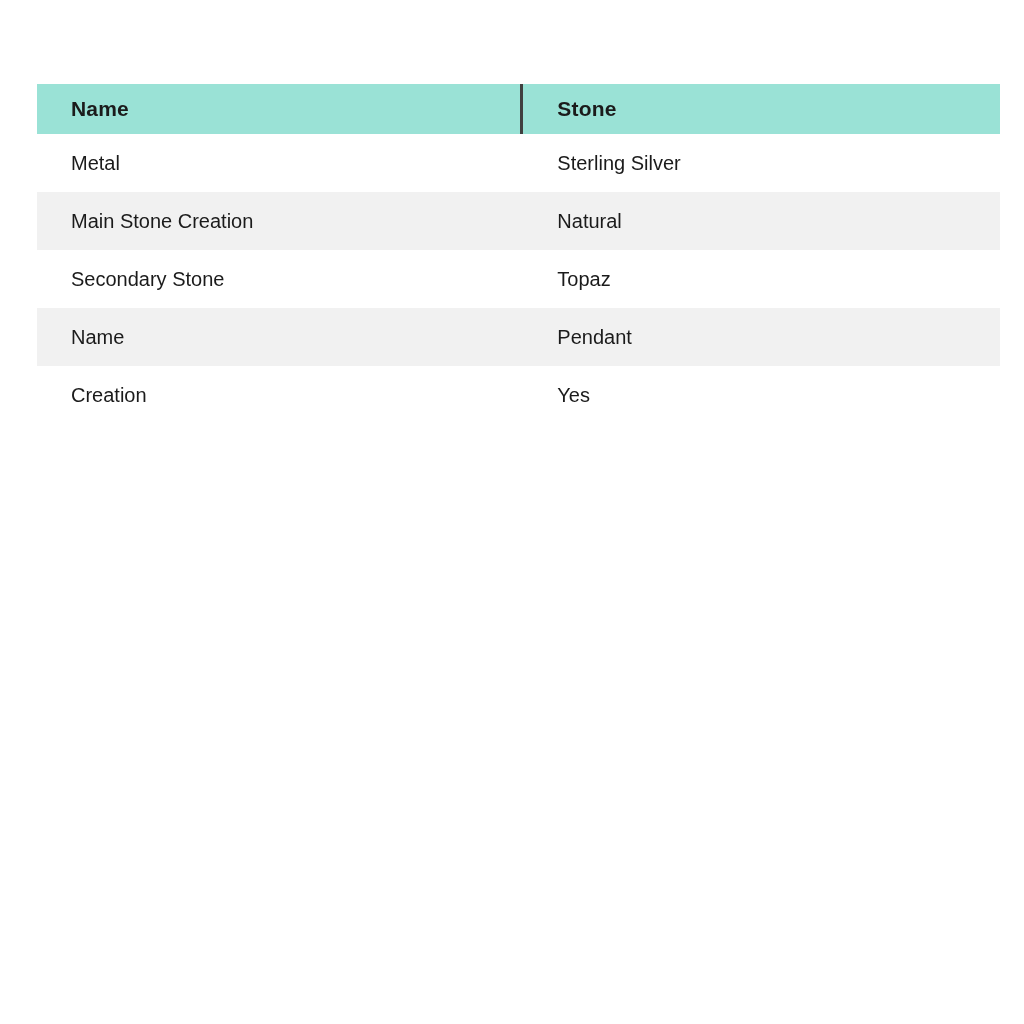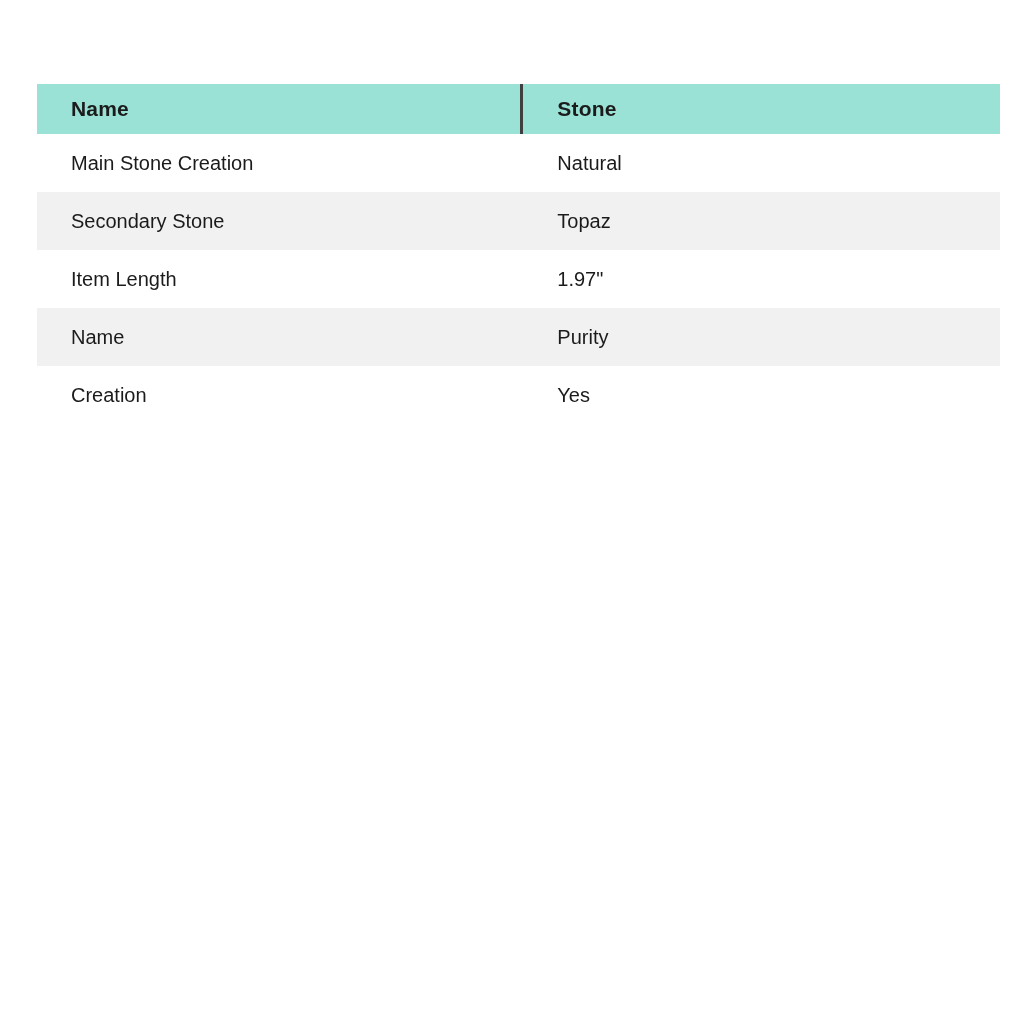--- a/index.html
+++ b/index.html
@@ -69,34 +69,34 @@
         <col class="col-value">
       </colgroup>
       <thead>
         <tr>
           <th>Name</th>
           <th>Stone</th>
         </tr>
       </thead>
       <tbody>
           <tr>
+            <td>Metal</td>
+            <td>Sterling Silver</td>
+          </tr>
+          <tr>
             <td>Main Stone Creation</td>
             <td>Natural</td>
           </tr>
           <tr>
             <td>Secondary Stone</td>
             <td>Topaz</td>
           </tr>
           <tr>
-            <td>Item Length</td>
-            <td>1.97"</td>
-          </tr>
-          <tr>
             <td>Name</td>
-            <td>Purity</td>
+            <td>Pendant</td>
           </tr>
           <tr>
             <td>Creation</td>
             <td>Yes</td>
           </tr>
         </tbody>
     </table>
   </div>
 </div>
 

